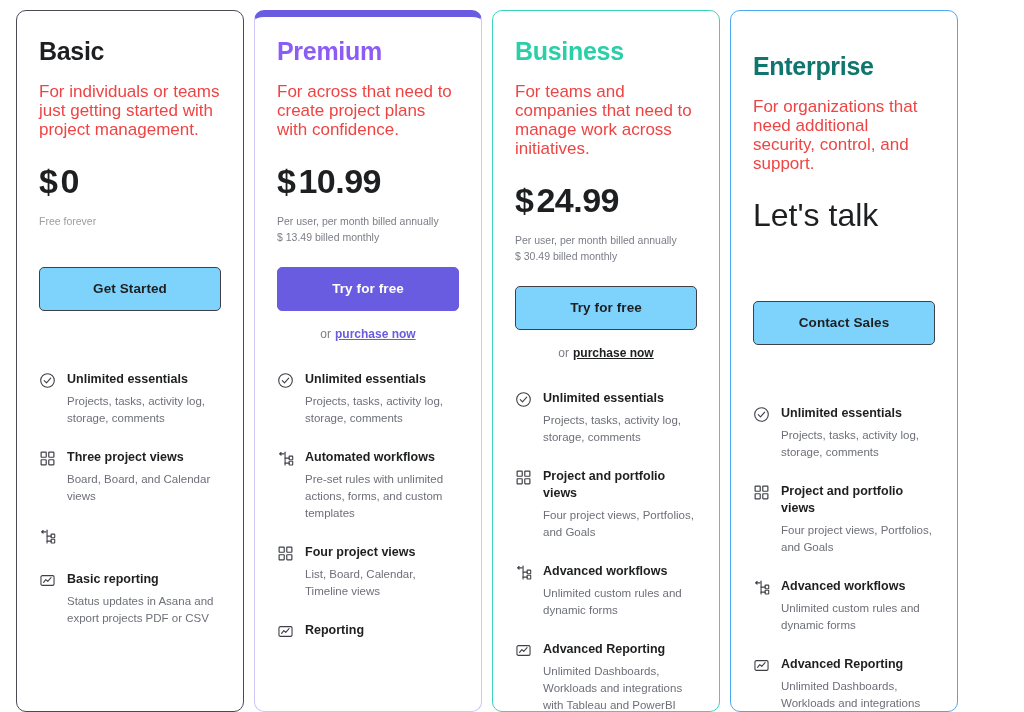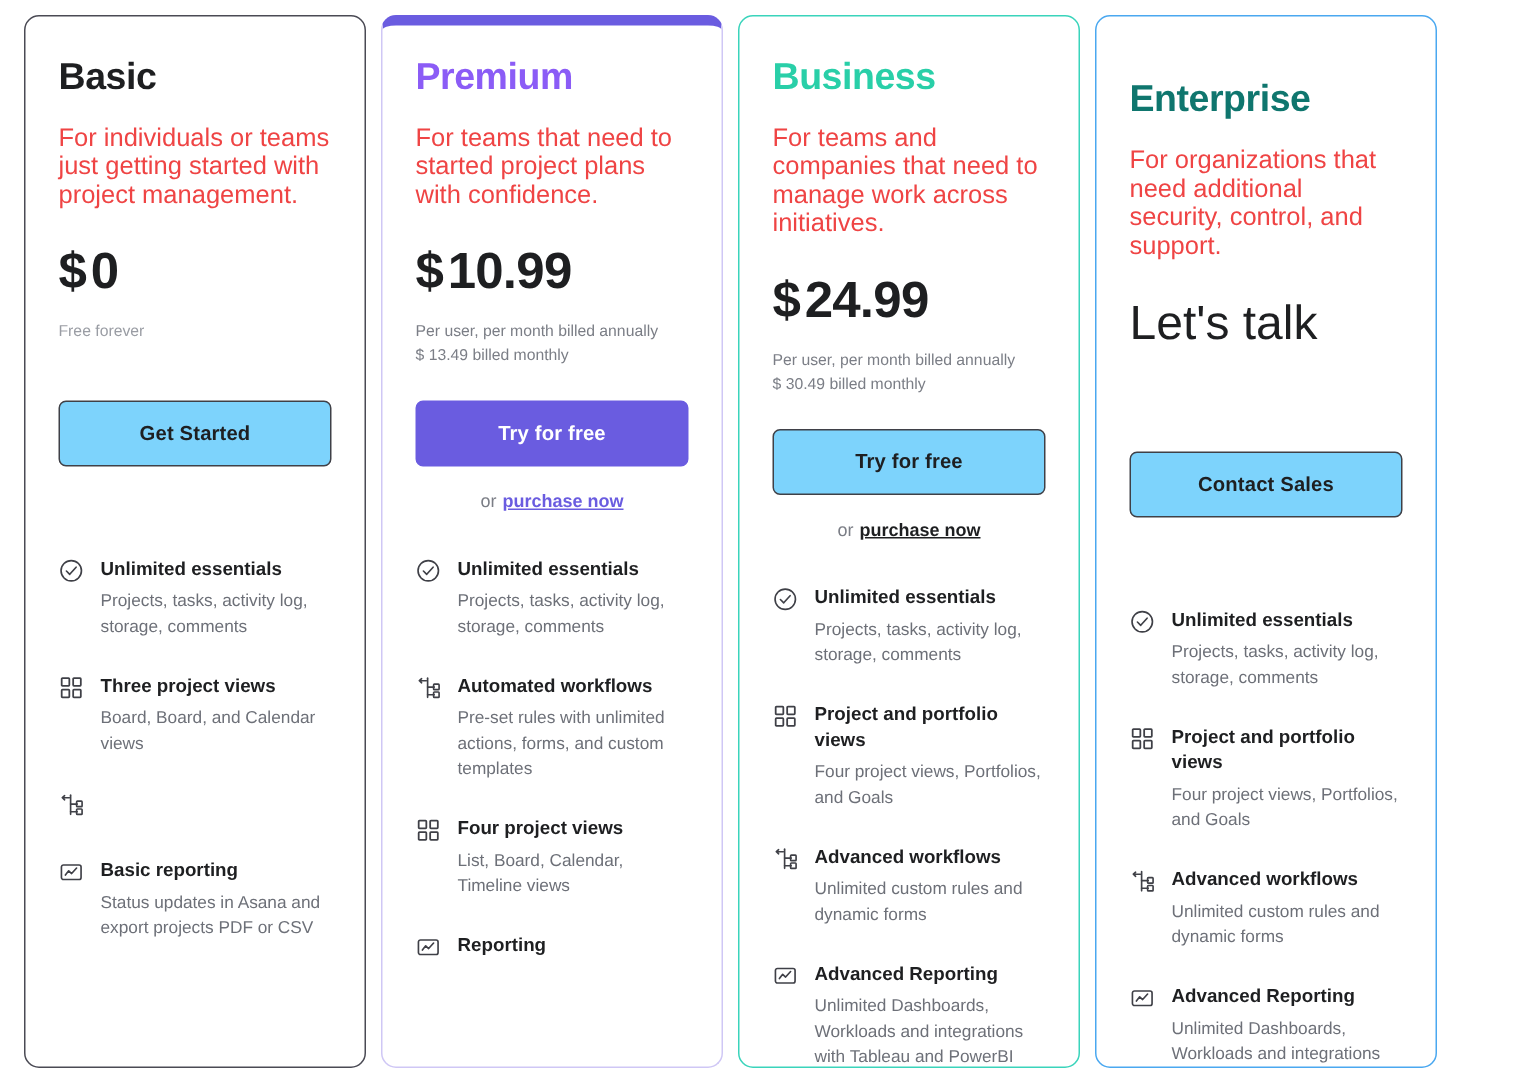--- a/index.html
+++ b/index.html
@@ -210,21 +210,21 @@
             </svg></span>
           <div class="feature-body">
             <div class="feature-title">Basic reporting</div>
             <div class="feature-desc">Status updates in Asana and export projects PDF or CSV</div>
           </div>
         </div>
       </div>
     </div>
     <div class="plan-card premium">
       <div class="plan-name">Premium</div>
-      <div class="plan-tagline">For teams that need to started project plans with confidence.</div>
+      <div class="plan-tagline">For across that need to create project plans with confidence.</div>
       <div class="plan-price"><span class="cur">$</span><span>10.99</span></div>
       <div class="plan-billing">
         <div>Per user, per month billed annually</div>
         <div>$ 13.49 billed monthly</div>
       </div>
       <div class="cta-area">
         <div class="cta-button filled">Try for free</div>
         <div class="purchase-row"><span class="or">or</span><span class="purchase-link accent">purchase now</span></div>
       </div>
       <div class="features">

